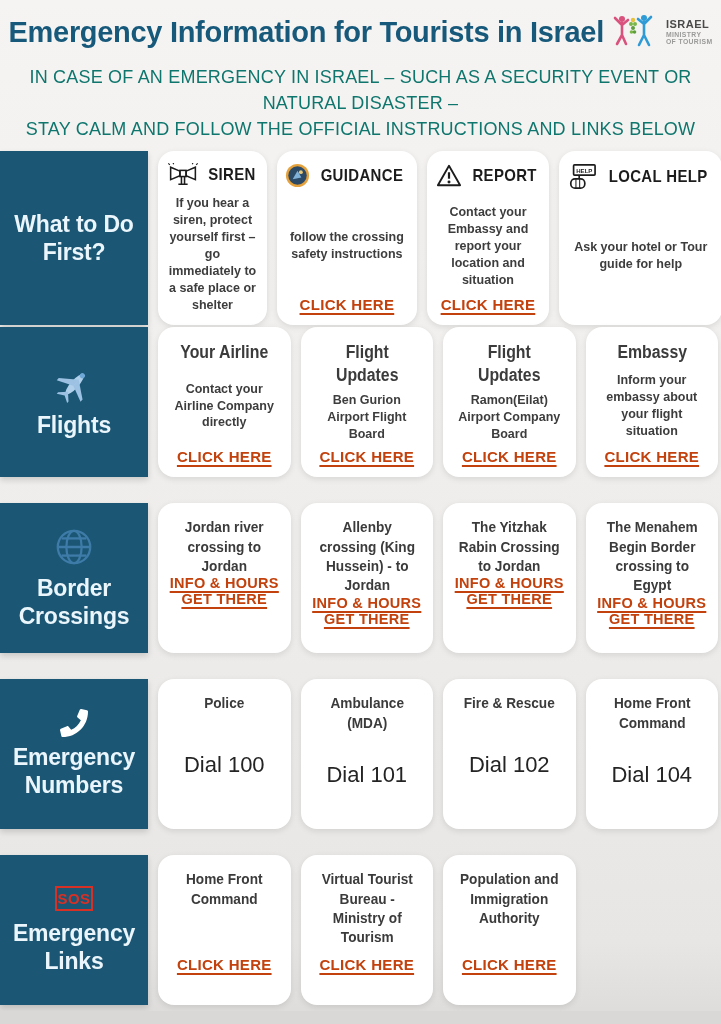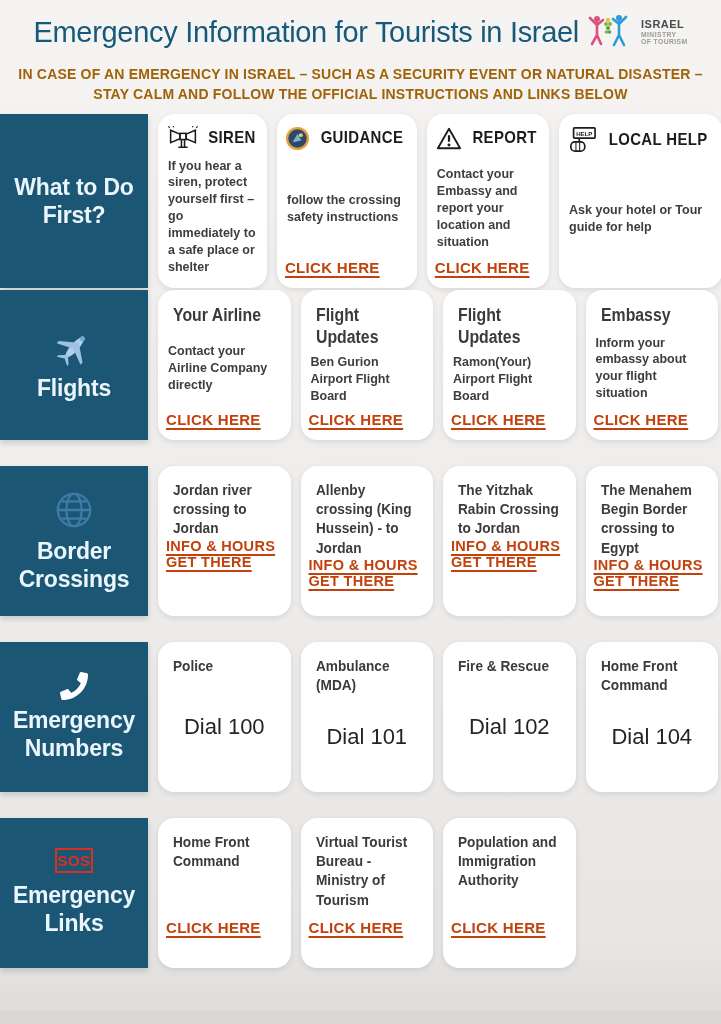--- a/index.html
+++ b/index.html
@@ -8,48 +8,48 @@
     font-family:"Liberation Sans","DejaVu Sans",sans-serif;
     background:linear-gradient(180deg,#f5f4f2 0%,#edecea 60%,#e7e6e4 92%,#dcdbd9 100%);
     overflow:hidden;
   }
   .page { width:721px; height:1024px; position:relative; }
 
   
   header { padding:12px 4px 0; }
   .title-row { display:flex; align-items:center; justify-content:center; gap:8px; }
   h1.page-title {
-    color:#17597A; font-size:29px; font-weight:400; letter-spacing:-0.3px; white-space:nowrap;
+    color:#17597A; font-size:29px; font-weight:700; letter-spacing:-0.3px; white-space:nowrap;
   }
   .logo { display:flex; align-items:center; gap:12px; }
   .logo-text { line-height:1.05; }
   .logo-text .l1 { font-size:11px; font-weight:700; color:#4a4a4a; letter-spacing:.5px; }
   .logo-text .l2 { font-size:6.8px; font-weight:700; color:#9a9a98; letter-spacing:.4px; }
   .subtitle {
-    margin-top:12px; text-align:center; font-size:14px; font-weight:700;
-    color:#a16207; line-height:1.45; letter-spacing:.2px;
+    margin-top:12px; text-align:center; font-size:18px; font-weight:400;
+    color:#0f766e; line-height:1.45; letter-spacing:.2px;
   }
 
   
   .row {
     display:grid; grid-template-columns:148px repeat(4,1fr); gap:10px;
     height:150px; margin:0 3px 26px 0;
   }
   .row.first { margin-top:9px; }
   .side {
     background:#1B5674; color:#EAF6FC; display:flex; flex-direction:column;
     align-items:center; justify-content:center; text-align:center; padding:6px;
     box-shadow:0 3px 6px rgba(0,0,0,.15);
   }
   .side-label { font-size:23px; font-weight:700; line-height:1.22; letter-spacing:-0.2px; }
   .side-icon { margin-bottom:6px; }
 
   .card {
     background:#ffffff; border-radius:16px; box-shadow:0 2px 6px rgba(0,0,0,.10);
-    padding:10px 8px 12px; display:flex; flex-direction:column; 
+    padding:10px 8px 12px; display:flex; flex-direction:column; text-align:center;
   }
   .cond { transform:scaleX(.88); transform-origin:50% 50%; }
   .card-head { display:flex; align-items:center; justify-content:center; gap:5px; margin:2px 0 8px; }
   .head-title { font-size:17px; font-weight:800; color:#1c1c1c; letter-spacing:.4px; white-space:nowrap; }
   .card-title { font-size:15.5px; font-weight:800; color:#3b3b3b; line-height:1.25; margin-top:4px; }
   .card-title.big { font-size:18px; }
   .card-body {
     flex:1; font-size:12.5px; font-weight:600; color:#3d3d3d; line-height:1.35;
     display:flex; align-items:center; justify-content:center; padding:0 2px;
   }
@@ -192,21 +192,21 @@
       <div class="card-body">Contact your Airline Company directly</div>
       <a class="link">CLICK HERE</a>
     </div>
     <div class="card">
       <div class="card-title big cond">Flight Updates</div>
       <div class="card-body">Ben Gurion Airport Flight Board</div>
       <a class="link">CLICK HERE</a>
     </div>
     <div class="card">
       <div class="card-title big cond">Flight Updates</div>
-      <div class="card-body">Ramon(Your) Airport Flight Board</div>
+      <div class="card-body">Ramon(Eilat) Airport Company Board</div>
       <a class="link">CLICK HERE</a>
     </div>
     <div class="card">
       <div class="card-title big cond">Embassy</div>
       <div class="card-body">Inform your embassy about your flight situation</div>
       <a class="link">CLICK HERE</a>
     </div>
   </section>
 
   <section class="row">

